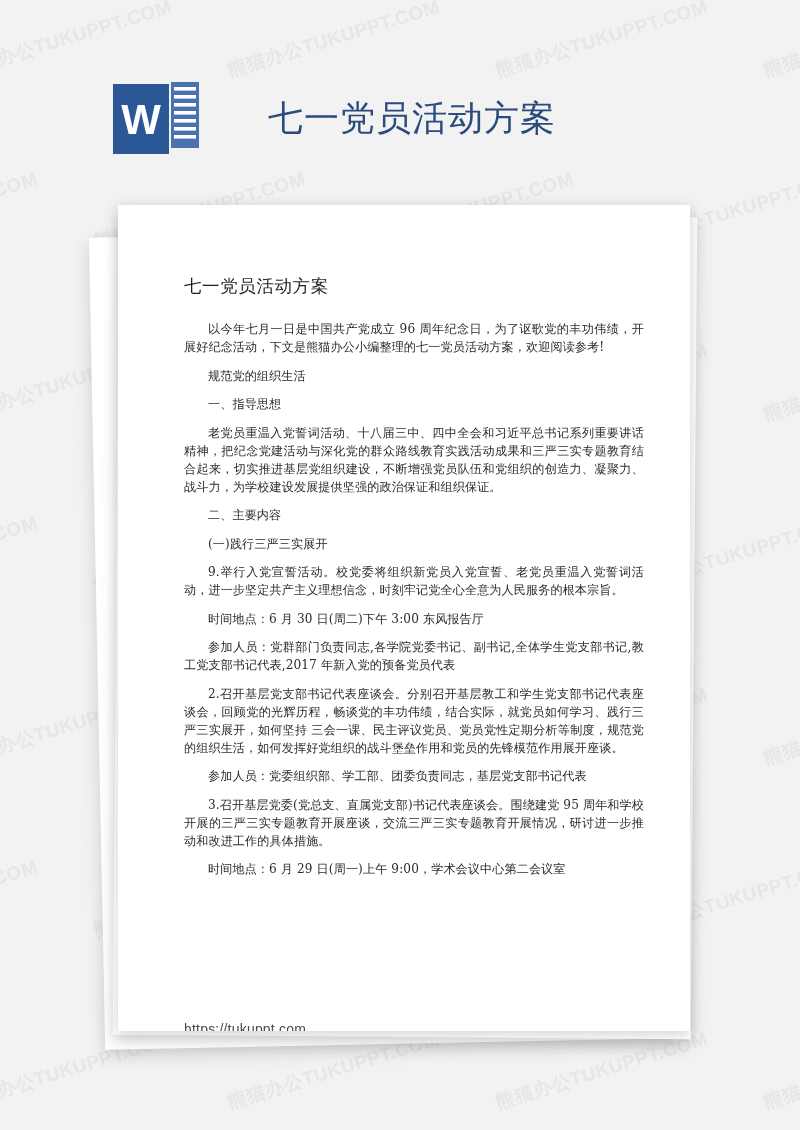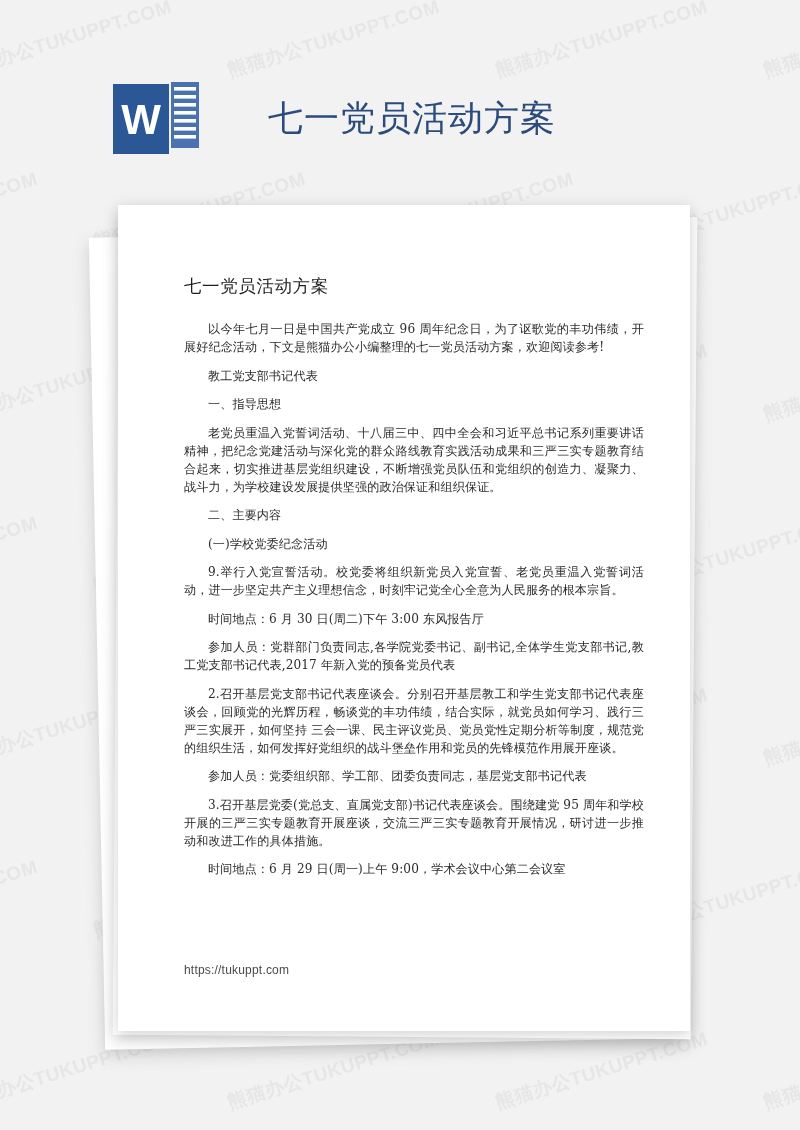--- a/index.html
+++ b/index.html
@@ -137,23 +137,23 @@
     text-justify: inter-character;
     letter-spacing: 0.12px;
     margin-bottom: 10.5px;
     word-break: break-all;
   }
   .para.indent { text-indent: 24px; }
 
   #doc-footer {
     position: absolute;
     left: 66px;
-    top: 758px;
+    top: 816px;
     font-family: "Liberation Sans", "DejaVu Sans", sans-serif;
-    font-size: 12px;
+    font-size: 14px;
     color: #4a4a4a;
     letter-spacing: 0.2px;
   }
 </style>
 </head>
 <body>
 
 <div id="watermark-layer">
     <span class="wm" style="left: -40px; top: 58px;">熊猫办公TUKUPPT.COM</span>
     <span class="wm" style="left: 228px; top: 58px;">熊猫办公TUKUPPT.COM</span>
@@ -205,25 +205,25 @@
 
 <div id="page-stack">
   <div id="page-behind-left" class="page-behind"></div>
   <div id="page-behind-right" class="page-behind"></div>
 
   <div id="page-main">
     <div id="doc-body">
       <div id="doc-title">七一党员活动方案</div>
 
     <div class="para indent">以今年七月一日是中国共产党成立 96 周年纪念日，为了讴歌党的丰功伟绩，开展好纪念活动，下文是熊猫办公小编整理的七一党员活动方案，欢迎阅读参考!</div>
-        <div class="para indent">教工党支部书记代表</div>
+        <div class="para indent">规范党的组织生活</div>
         <div class="para indent">一、指导思想</div>
         <div class="para indent">老党员重温入党誓词活动、十八届三中、四中全会和习近平总书记系列重要讲话精神，把纪念党建活动与深化党的群众路线教育实践活动成果和三严三实专题教育结合起来，切实推进基层党组织建设，不断增强党员队伍和党组织的创造力、凝聚力、战斗力，为学校建设发展提供坚强的政治保证和组织保证。</div>
         <div class="para indent">二、主要内容</div>
-        <div class="para indent">(一)学校党委纪念活动</div>
+        <div class="para indent">(一)践行三严三实展开</div>
         <div class="para indent">9.举行入党宣誓活动。校党委将组织新党员入党宣誓、老党员重温入党誓词活动，进一步坚定共产主义理想信念，时刻牢记党全心全意为人民服务的根本宗旨。</div>
         <div class="para indent">时间地点：6 月 30 日(周二)下午 3:00 东风报告厅</div>
         <div class="para indent">参加人员：党群部门负责同志,各学院党委书记、副书记,全体学生党支部书记,教工党支部书记代表,2017 年新入党的预备党员代表</div>
         <div class="para indent">2.召开基层党支部书记代表座谈会。分别召开基层教工和学生党支部书记代表座谈会，回顾党的光辉历程，畅谈党的丰功伟绩，结合实际，就党员如何学习、践行三严三实展开，如何坚持 三会一课、民主评议党员、党员党性定期分析等制度，规范党的组织生活，如何发挥好党组织的战斗堡垒作用和党员的先锋模范作用展开座谈。</div>
         <div class="para indent">参加人员：党委组织部、学工部、团委负责同志，基层党支部书记代表</div>
         <div class="para indent">3.召开基层党委(党总支、直属党支部)书记代表座谈会。围绕建党 95 周年和学校开展的三严三实专题教育开展座谈，交流三严三实专题教育开展情况，研讨进一步推动和改进工作的具体措施。</div>
         <div class="para indent">时间地点：6 月 29 日(周一)上午 9:00，学术会议中心第二会议室</div>
       </div>
     <div id="doc-footer">https://tukuppt.com</div>
   </div>

